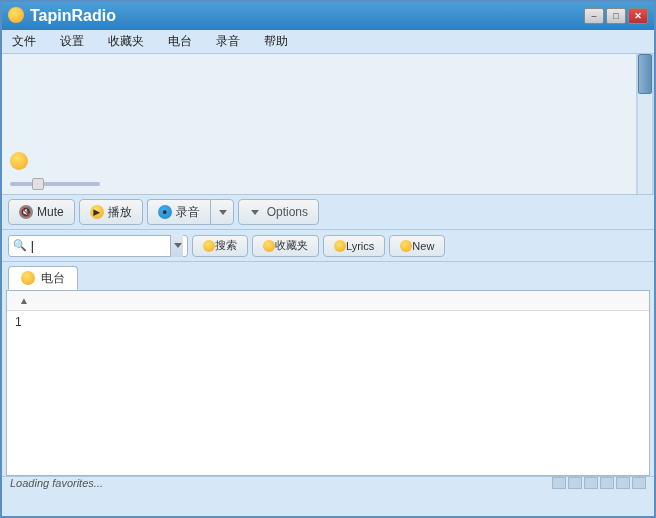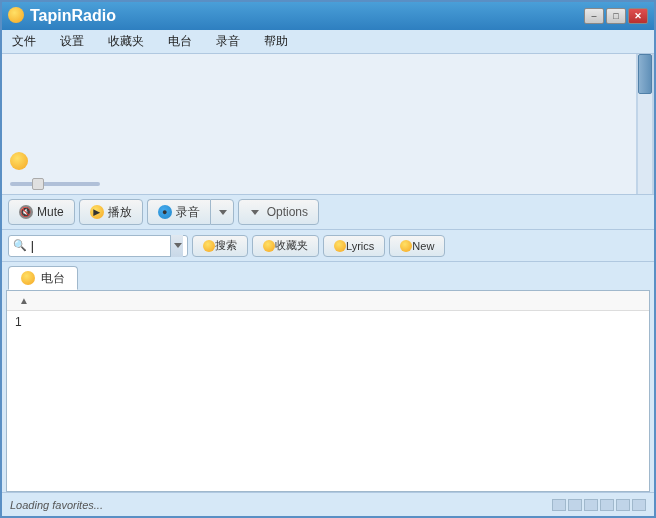--- a/index.html
+++ b/index.html
@@ -362,25 +362,24 @@
     .station-row {
       padding: 4px 8px;
       font-size: 12px;
       color: #333;
       display: flex;
       align-items: center;
     }
 
     
     .status-bar {
-      height: 24px;
+      height: 40px;
       background: #d6e8f7;
       border-top: 1px solid #b0c8e0;
       display: flex;
-      align-items: center;
       padding: 0 8px;
       flex-shrink: 0;
       justify-content: space-between;
     }
     .status-text {
       font-size: 11px;
       color: #555;
       font-style: italic;
     }
     .status-segments {

